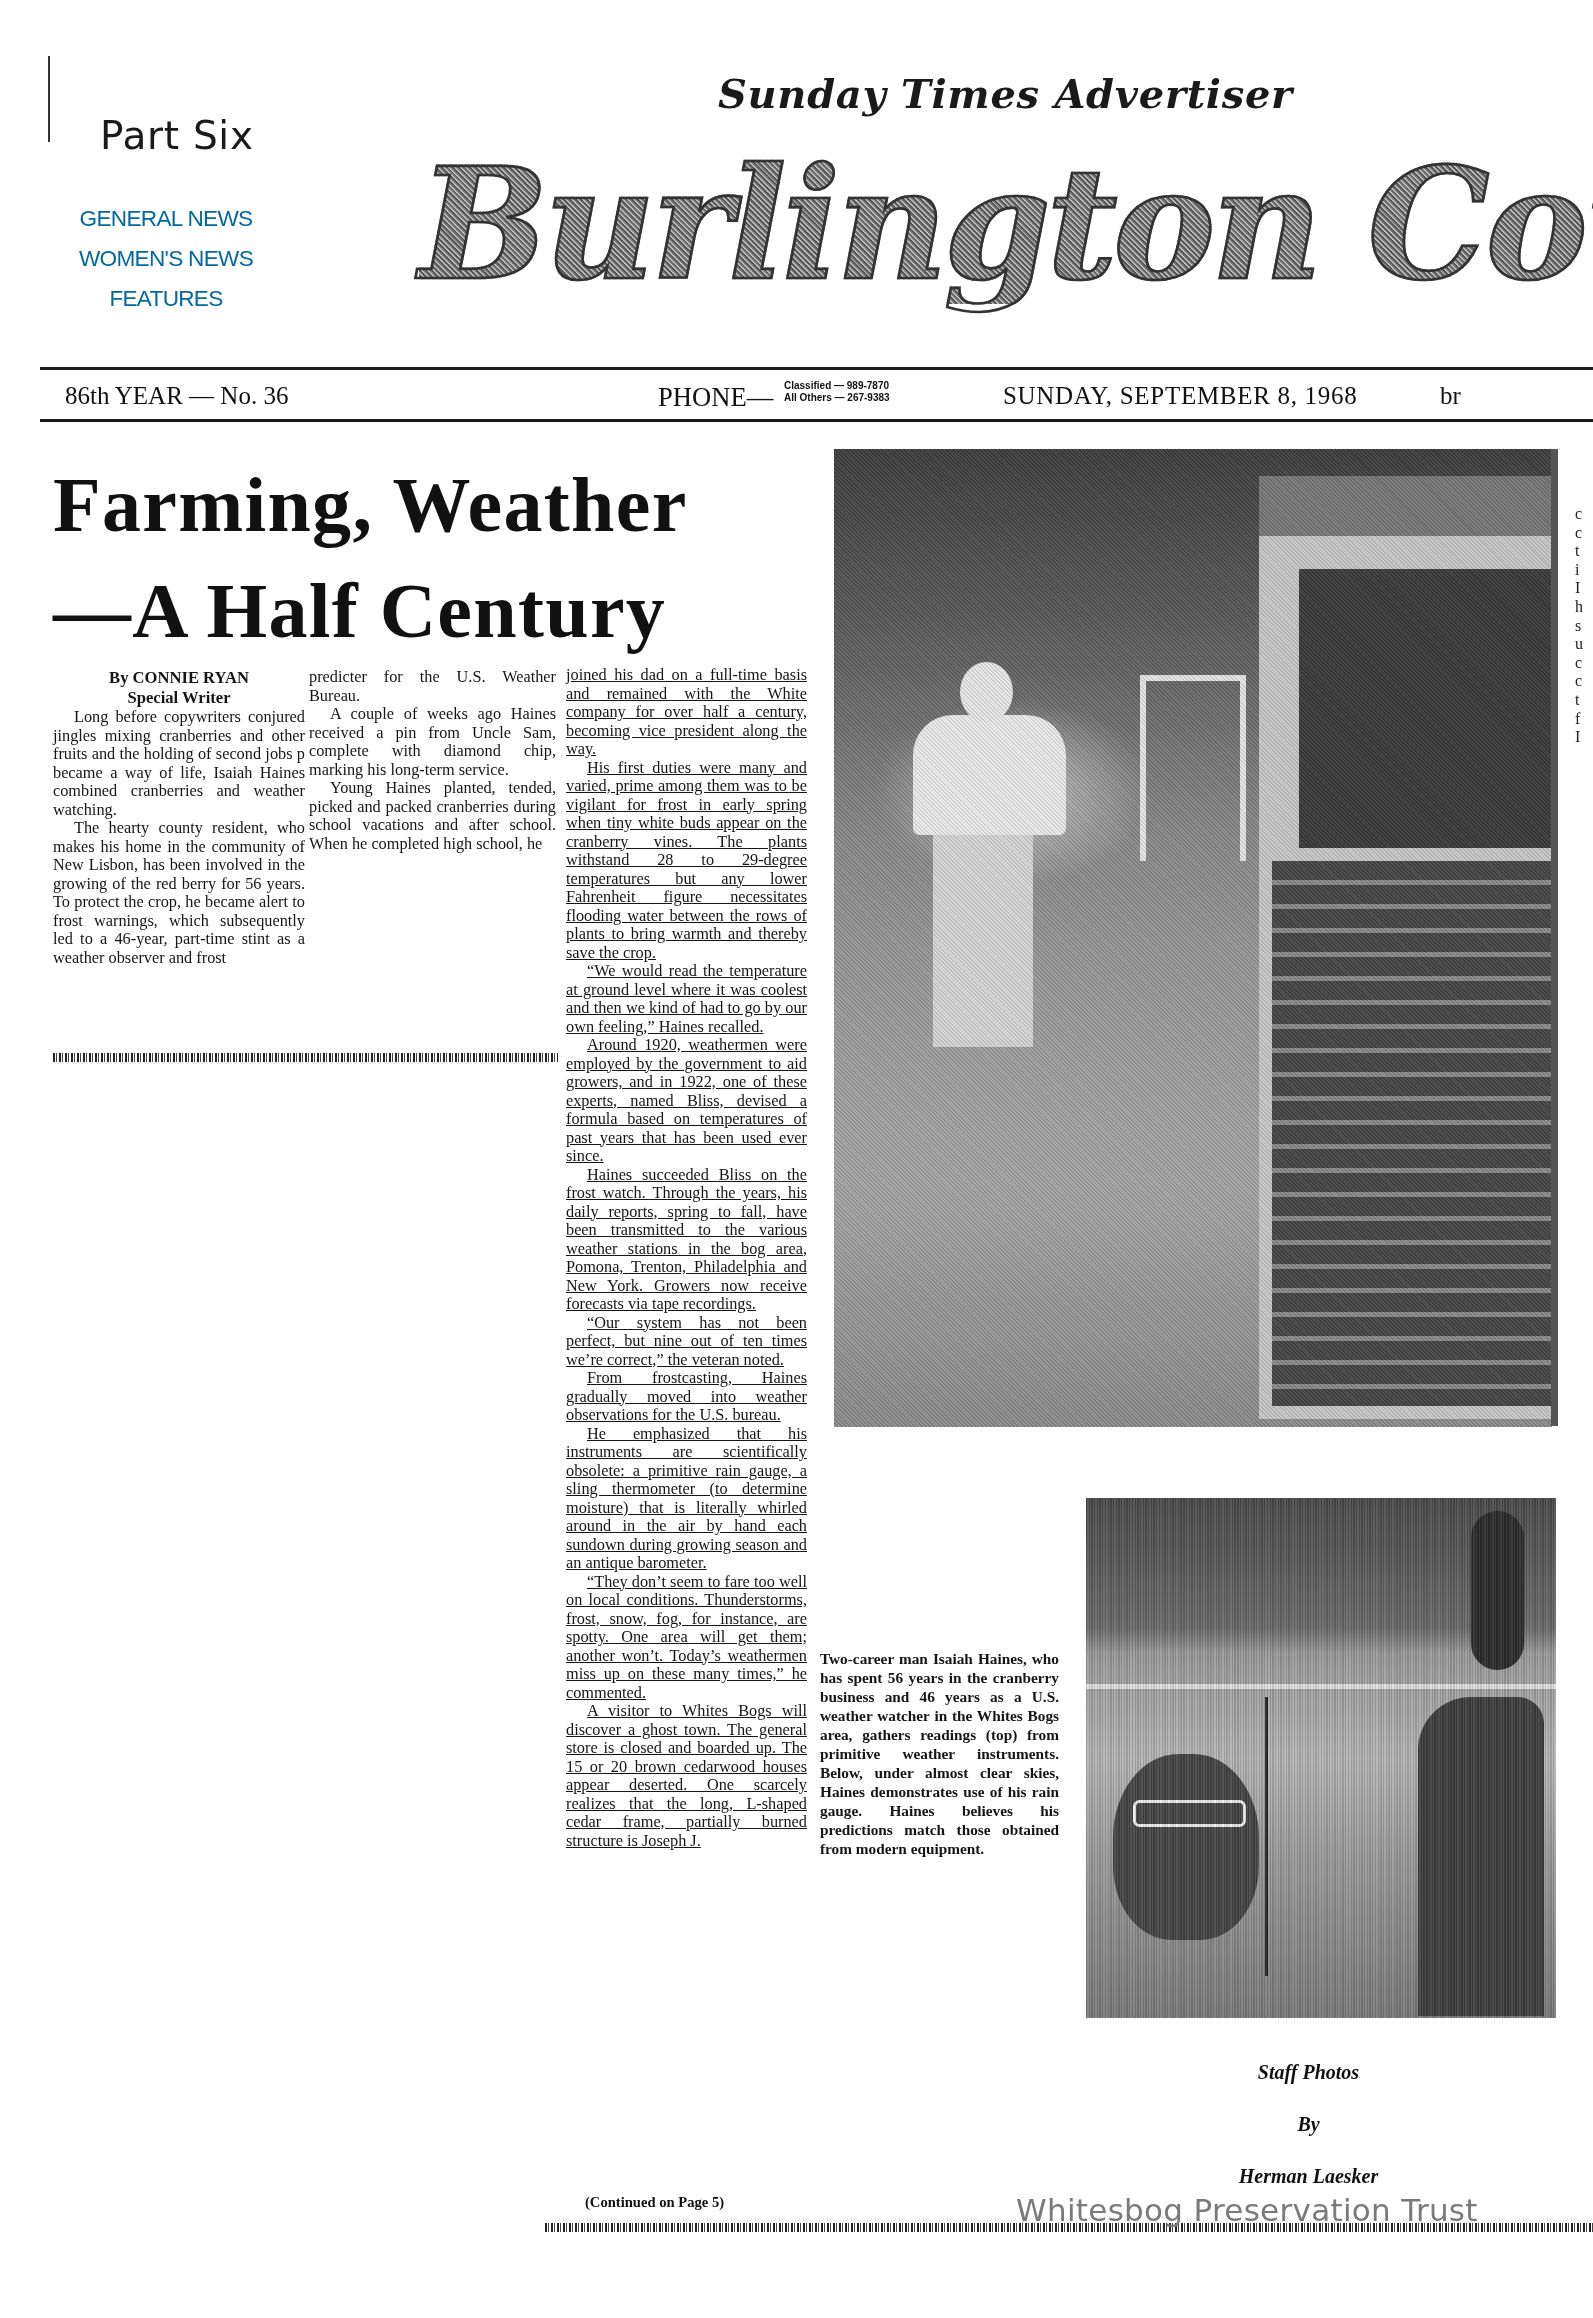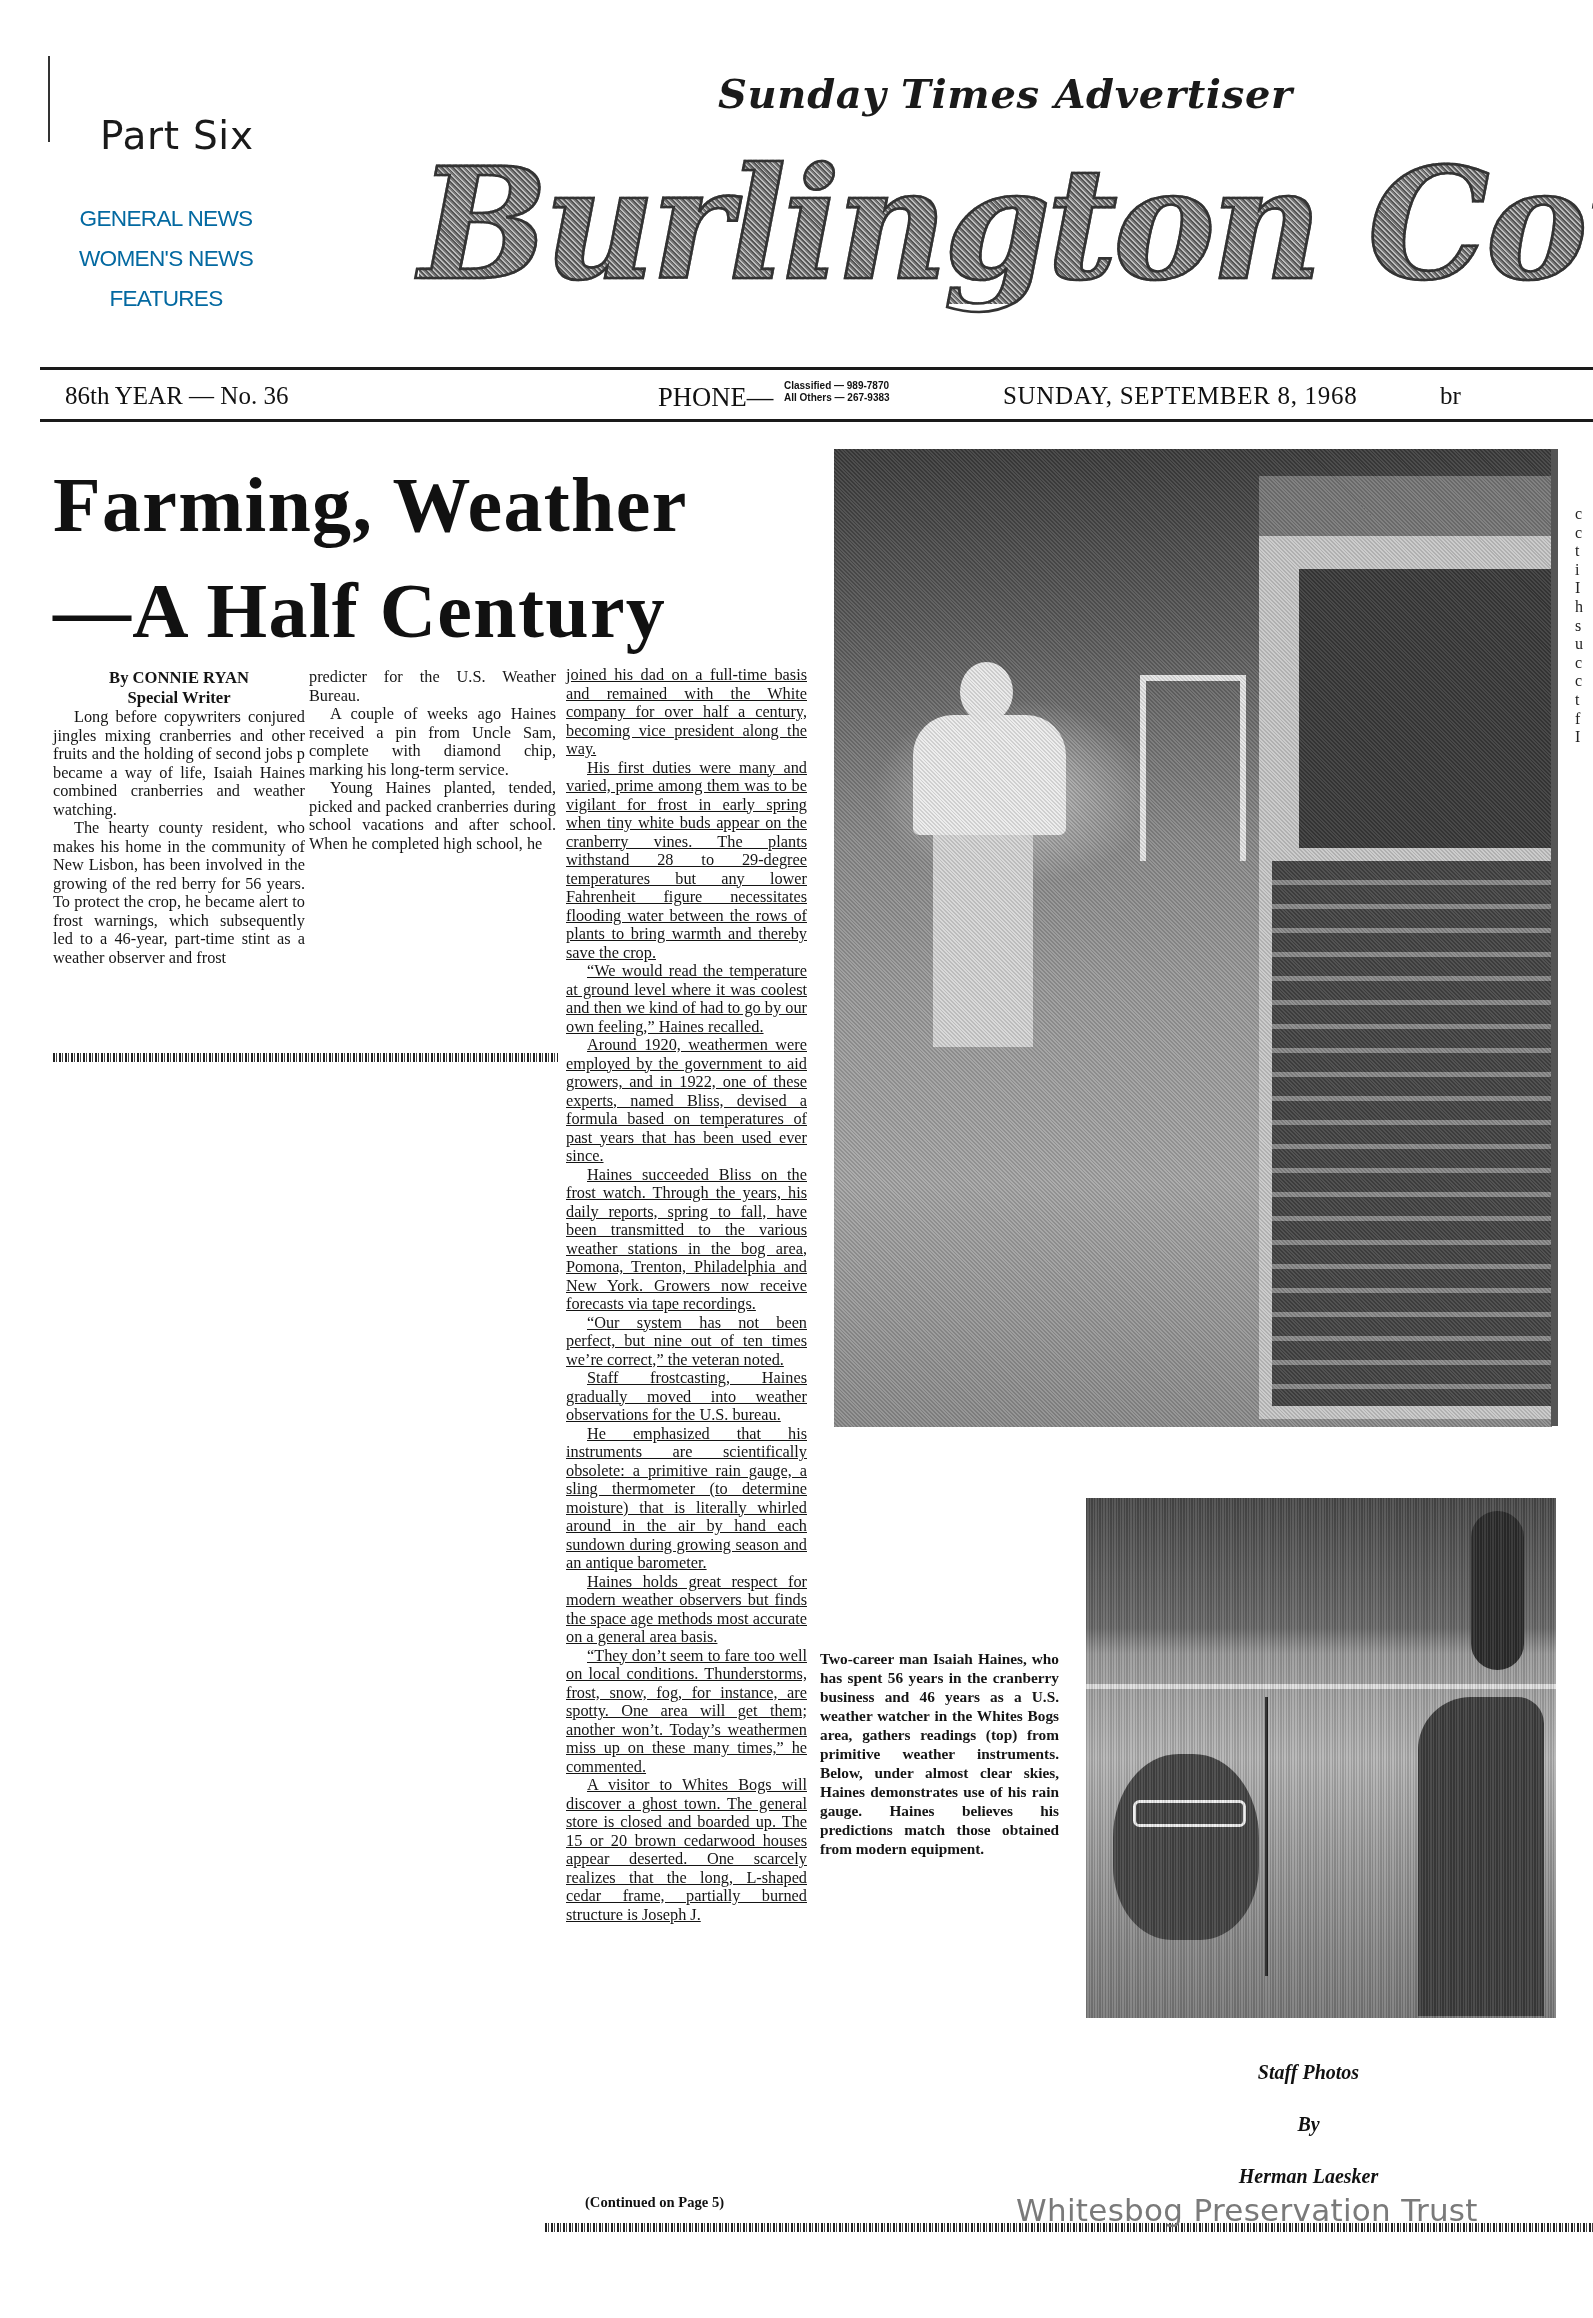--- a/index.html
+++ b/index.html
@@ -127,23 +127,22 @@
 </div>
 <div class="abs cutline"></div>
 
 <div class="abs col col3">
   <p style="text-indent:0">joined his dad on a full-time basis and remained with the White company for over half a century, becoming vice president along the way.</p>
   <p>His first duties were many and varied, prime among them was to be vigilant for frost in early spring when tiny white buds appear on the cranberry vines. The plants withstand 28 to 29-degree temperatures but any lower Fahrenheit figure necessitates flooding water between the rows of plants to bring warmth and thereby save the crop.</p>
   <p>“We would read the temperature at ground level where it was coolest and then we kind of had to go by our own feeling,” Haines recalled.</p>
   <p>Around 1920, weathermen were employed by the government to aid growers, and in 1922, one of these experts, named Bliss, devised a formula based on temperatures of past years that has been used ever since.</p>
   <p>Haines succeeded Bliss on the frost watch. Through the years, his daily reports, spring to fall, have been transmitted to the various weather stations in the bog area, Pomona, Trenton, Philadelphia and New York. Growers now receive forecasts via tape recordings.</p>
   <p>“Our system has not been perfect, but nine out of ten times we’re correct,” the veteran noted.</p>
-  <p>Staff frostcasting, Haines gradually moved into weather observations for the U.S. bureau.</p>
+  <p>From frostcasting, Haines gradually moved into weather observations for the U.S. bureau.</p>
   <p>He emphasized that his instruments are scientifically obsolete: a primitive rain gauge, a sling thermometer (to determine moisture) that is literally whirled around in the air by hand each sundown during growing season and an antique barometer.</p>
-  <p>Haines holds great respect for modern weather observers but finds the space age methods most accurate on a general area basis.</p>
   <p>“They don’t seem to fare too well on local conditions. Thunderstorms, frost, snow, fog, for instance, are spotty. One area will get them; another won’t. Today’s weathermen miss up on these many times,” he commented.</p>
   <p>A visitor to Whites Bogs will discover a ghost town. The general store is closed and boarded up. The 15 or 20 brown cedarwood houses appear deserted. One scarcely realizes that the long, L-shaped cedar frame, partially burned structure is Joseph J.</p>
 </div>
 <div class="abs continued">(Continued on Page 5)</div>
 
 <div class="abs photo photo-top" title="Isaiah Haines walking beside a louvered weather instrument shelter">
   <div class="shelter">
     <div class="shelter-roof"></div>
     <div class="shelter-inner"></div>
     <div class="shelter-louver"></div>

